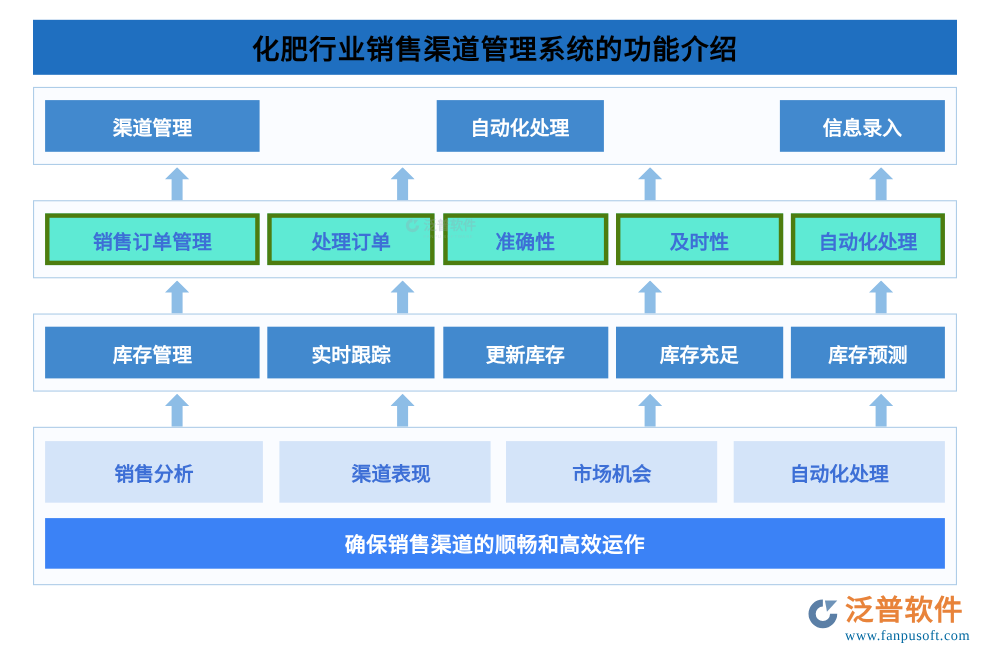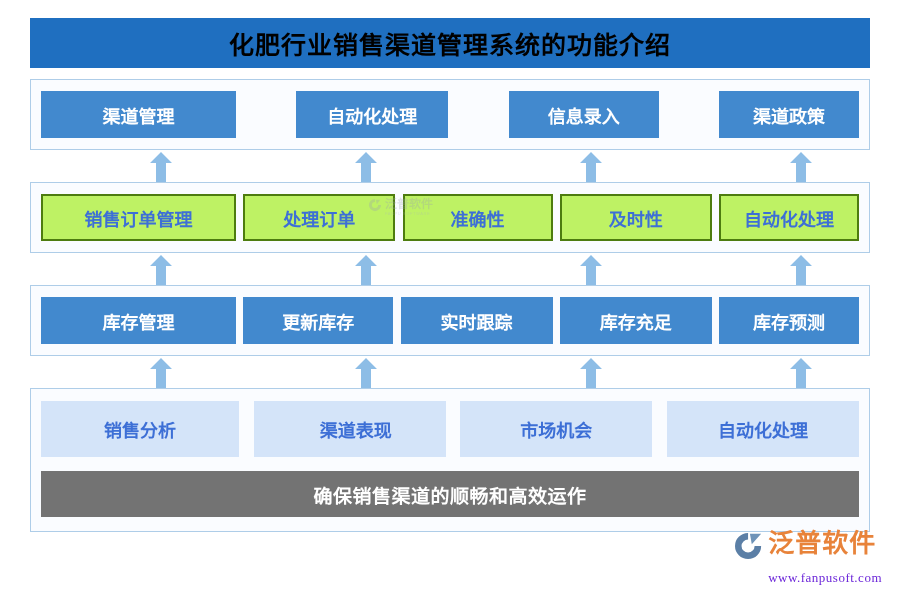--- a/index.html
+++ b/index.html
@@ -69,23 +69,23 @@
     font-size: 18px;
     font-weight: bold;
     box-sizing: border-box;
     white-space: nowrap;
   }
   .box.solid {
     background: #4289CE;
     color: #ffffff;
   }
   .box.outline {
-    background: #bef264;
+    background: #5eead4;
     color: #3D6FD6;
-    border: 2px solid #4d7c0f;
+    border: 4px solid #4d7c0f;
   }
   .box.light {
     background: #D4E4F9;
     color: #3D6FD6;
     height: 56px;
   }
 
   
   .c1 { width: 195px; }
   .c2 { width: 152px; }
@@ -95,21 +95,21 @@
 
   .l1 { width: 198px; }
   .l2 { width: 192px; padding-left: 12px; }
   .l3 { width: 192px; }
   .l4 { width: 192px; }
 
   
   .footer-bar {
     margin-top: 14px;
     height: 46px;
-    background: #737373;
+    background: #3b82f6;
     color: #ffffff;
     font-size: 19px;
     font-weight: bold;
     display: flex;
     align-items: center;
     justify-content: center;
     letter-spacing: 0.5px;
   }
 
   
@@ -171,24 +171,24 @@
   }
   .brand-name {
     font-size: 26px;
     font-weight: bold;
     color: #E8833A;
     line-height: 1;
     letter-spacing: 1px;
   }
   .brand-url {
     font-size: 13px;
-    color: #6d28d9;
+    color: #0369a1;
     font-family: "Liberation Serif", "DejaVu Serif", serif;
     letter-spacing: 0.5px;
-    margin-top: 14px;
+    margin-top: 2px;
   }
 </style>
 </head>
 <body>
 
 <div id="page">
 
   <div class="title-banner">
     <span>化肥行业销售渠道管理系统的功能介绍</span>
   </div>
@@ -197,23 +197,20 @@
     <div class="row">
       <div class="box solid c1">
         <span>渠道管理</span>
       </div>
       <div class="box solid c2">
         <span>自动化处理</span>
       </div>
       <div class="box solid c3">
         <span>信息录入</span>
       </div>
-      <div class="box solid c5">
-        <span>渠道政策</span>
-      </div>
     </div>
   </div>
 
   <div class="arrow-strip">
     <span class="arrow-up" style="left:120px;">
       <svg width="22" height="30" viewBox="0 0 22 30">
           <polygon points="11,0 22,11 16,11 16,30 6,30 6,11 0,11" fill="#8DBDE6"></polygon>
         </svg>
     </span>
     <span class="arrow-up" style="left:325px;">
@@ -274,25 +271,25 @@
           <polygon points="11,0 22,11 16,11 16,30 6,30 6,11 0,11" fill="#8DBDE6"></polygon>
         </svg>
     </span>
   </div>
 
   <div class="panel">
     <div class="row">
       <div class="box solid c1">
         <span>库存管理</span>
       </div>
+      <div class="box solid c2">
+        <span>实时跟踪</span>
+      </div>
       <div class="box solid c3">
         <span>更新库存</span>
-      </div>
-      <div class="box solid c2">
-        <span>实时跟踪</span>
       </div>
       <div class="box solid c4">
         <span>库存充足</span>
       </div>
       <div class="box solid c5">
         <span>库存预测</span>
       </div>
     </div>
   </div>
 

